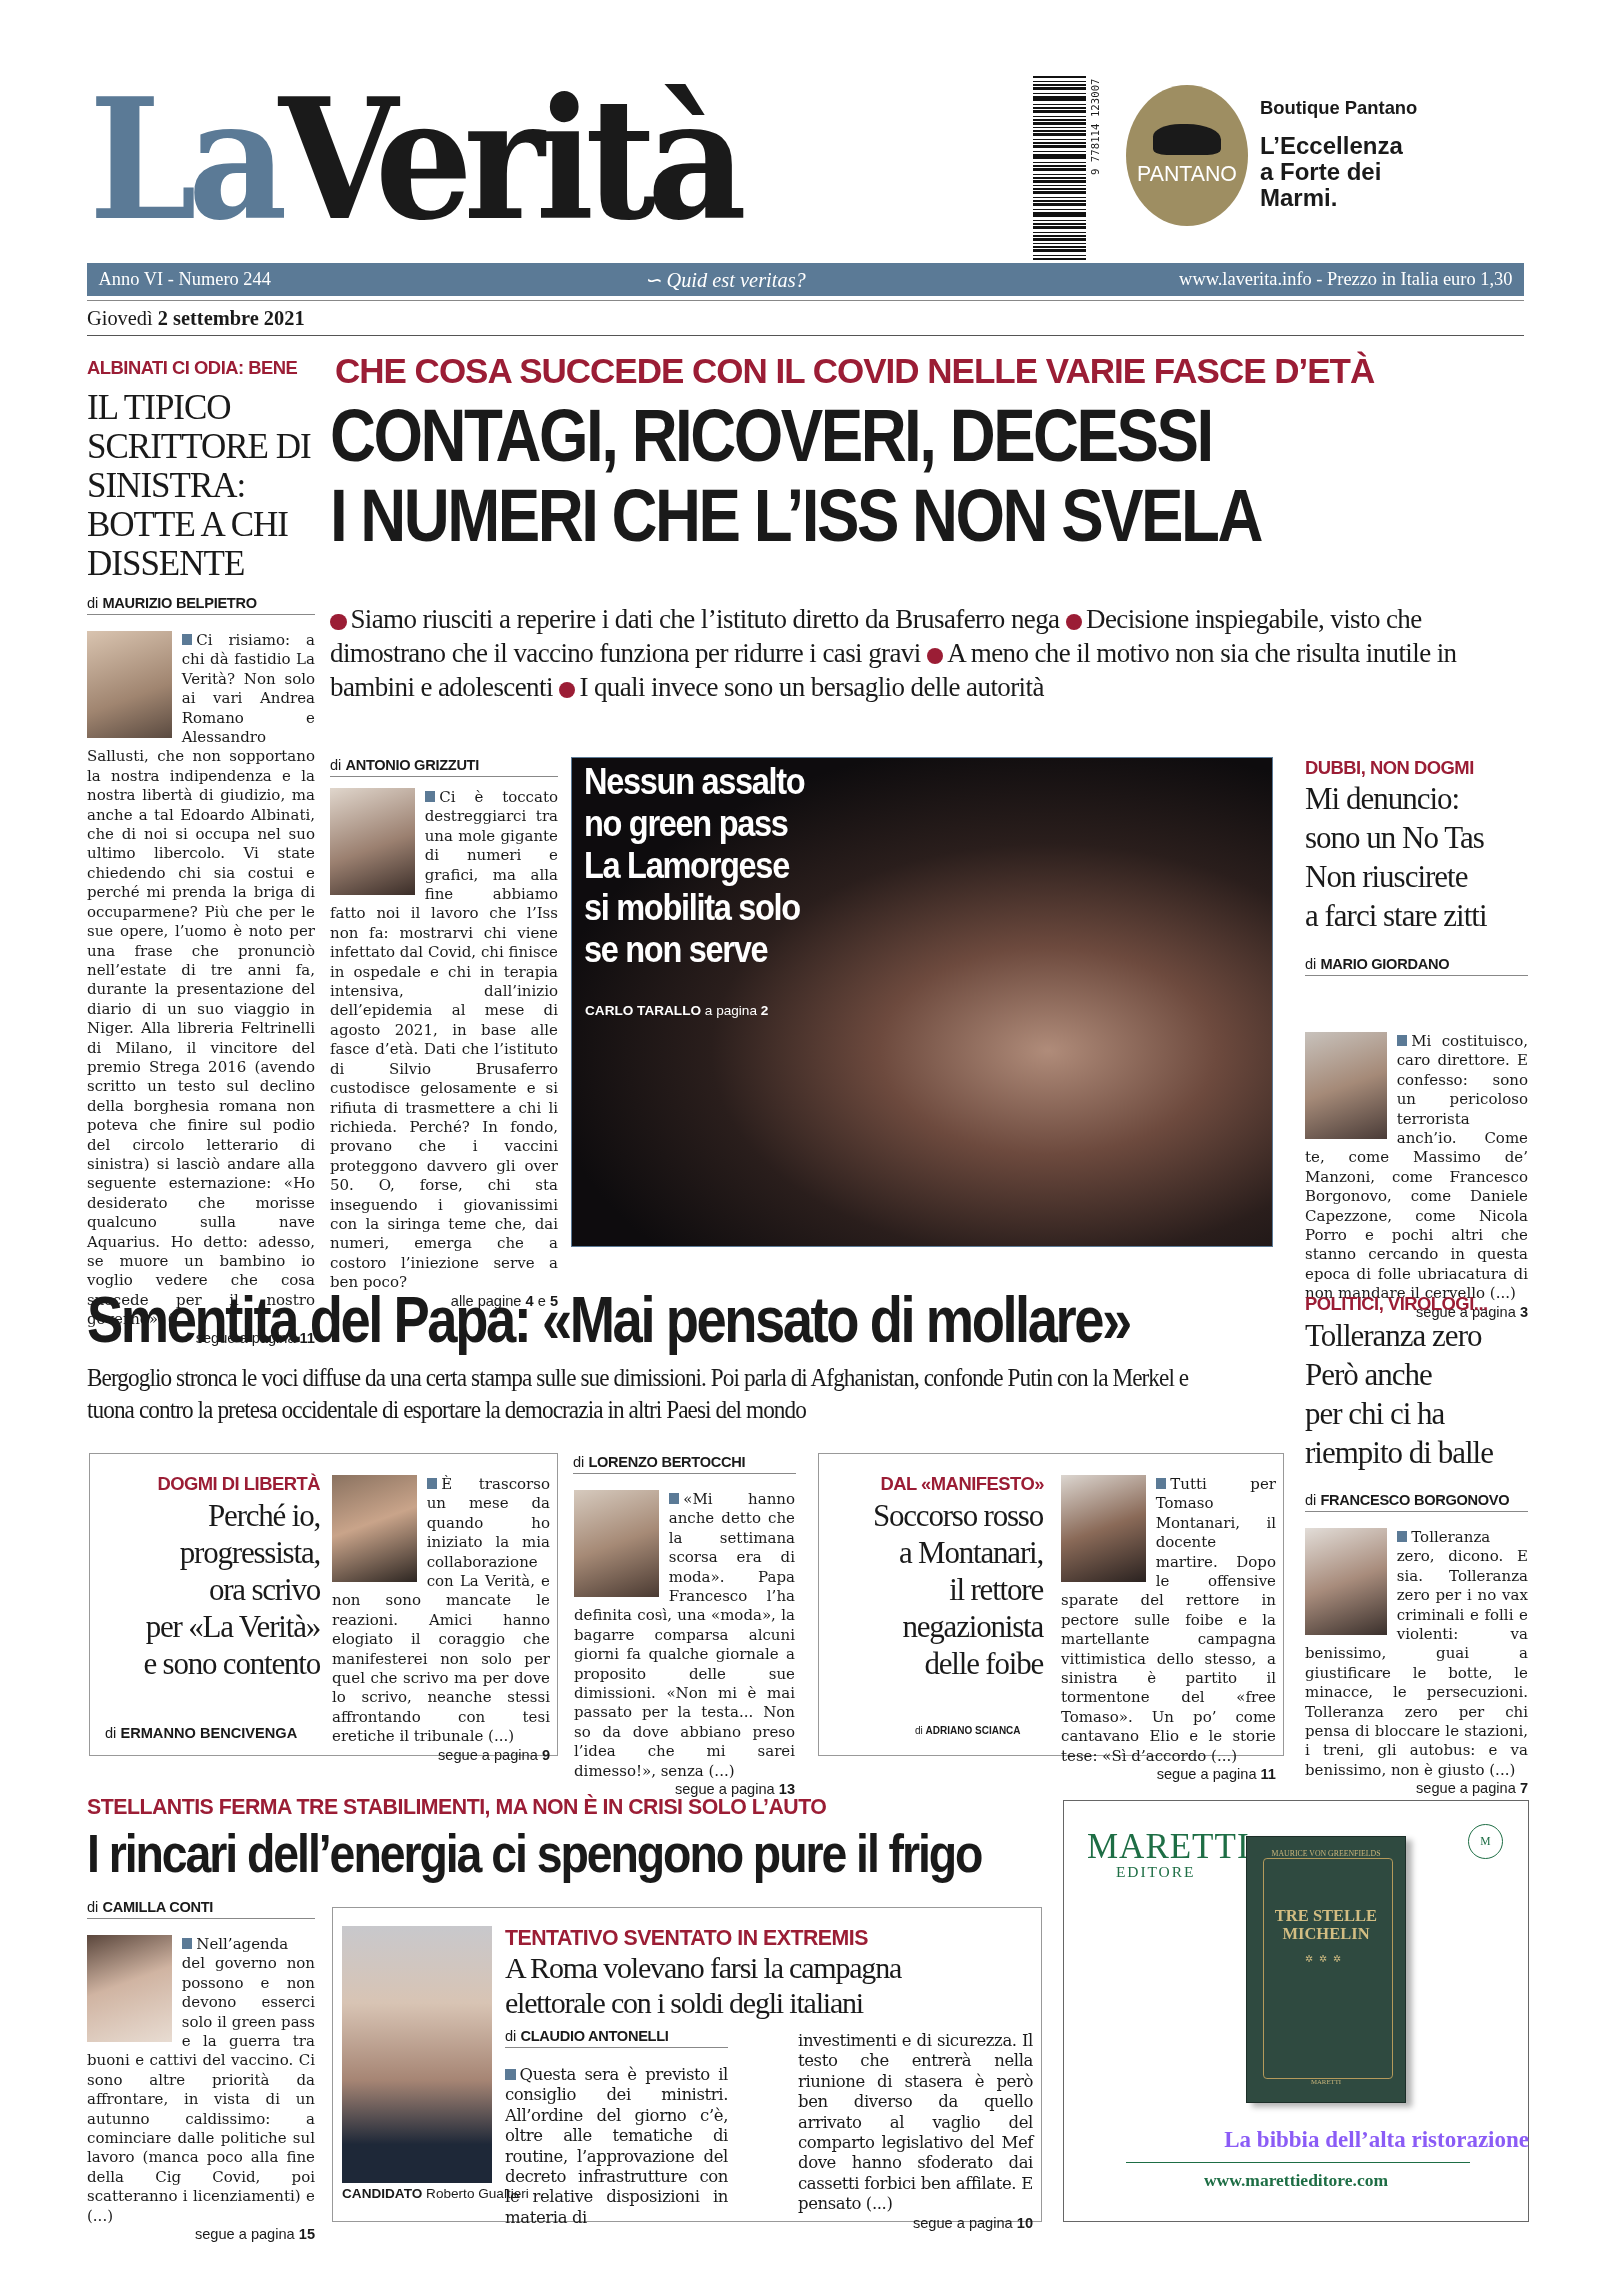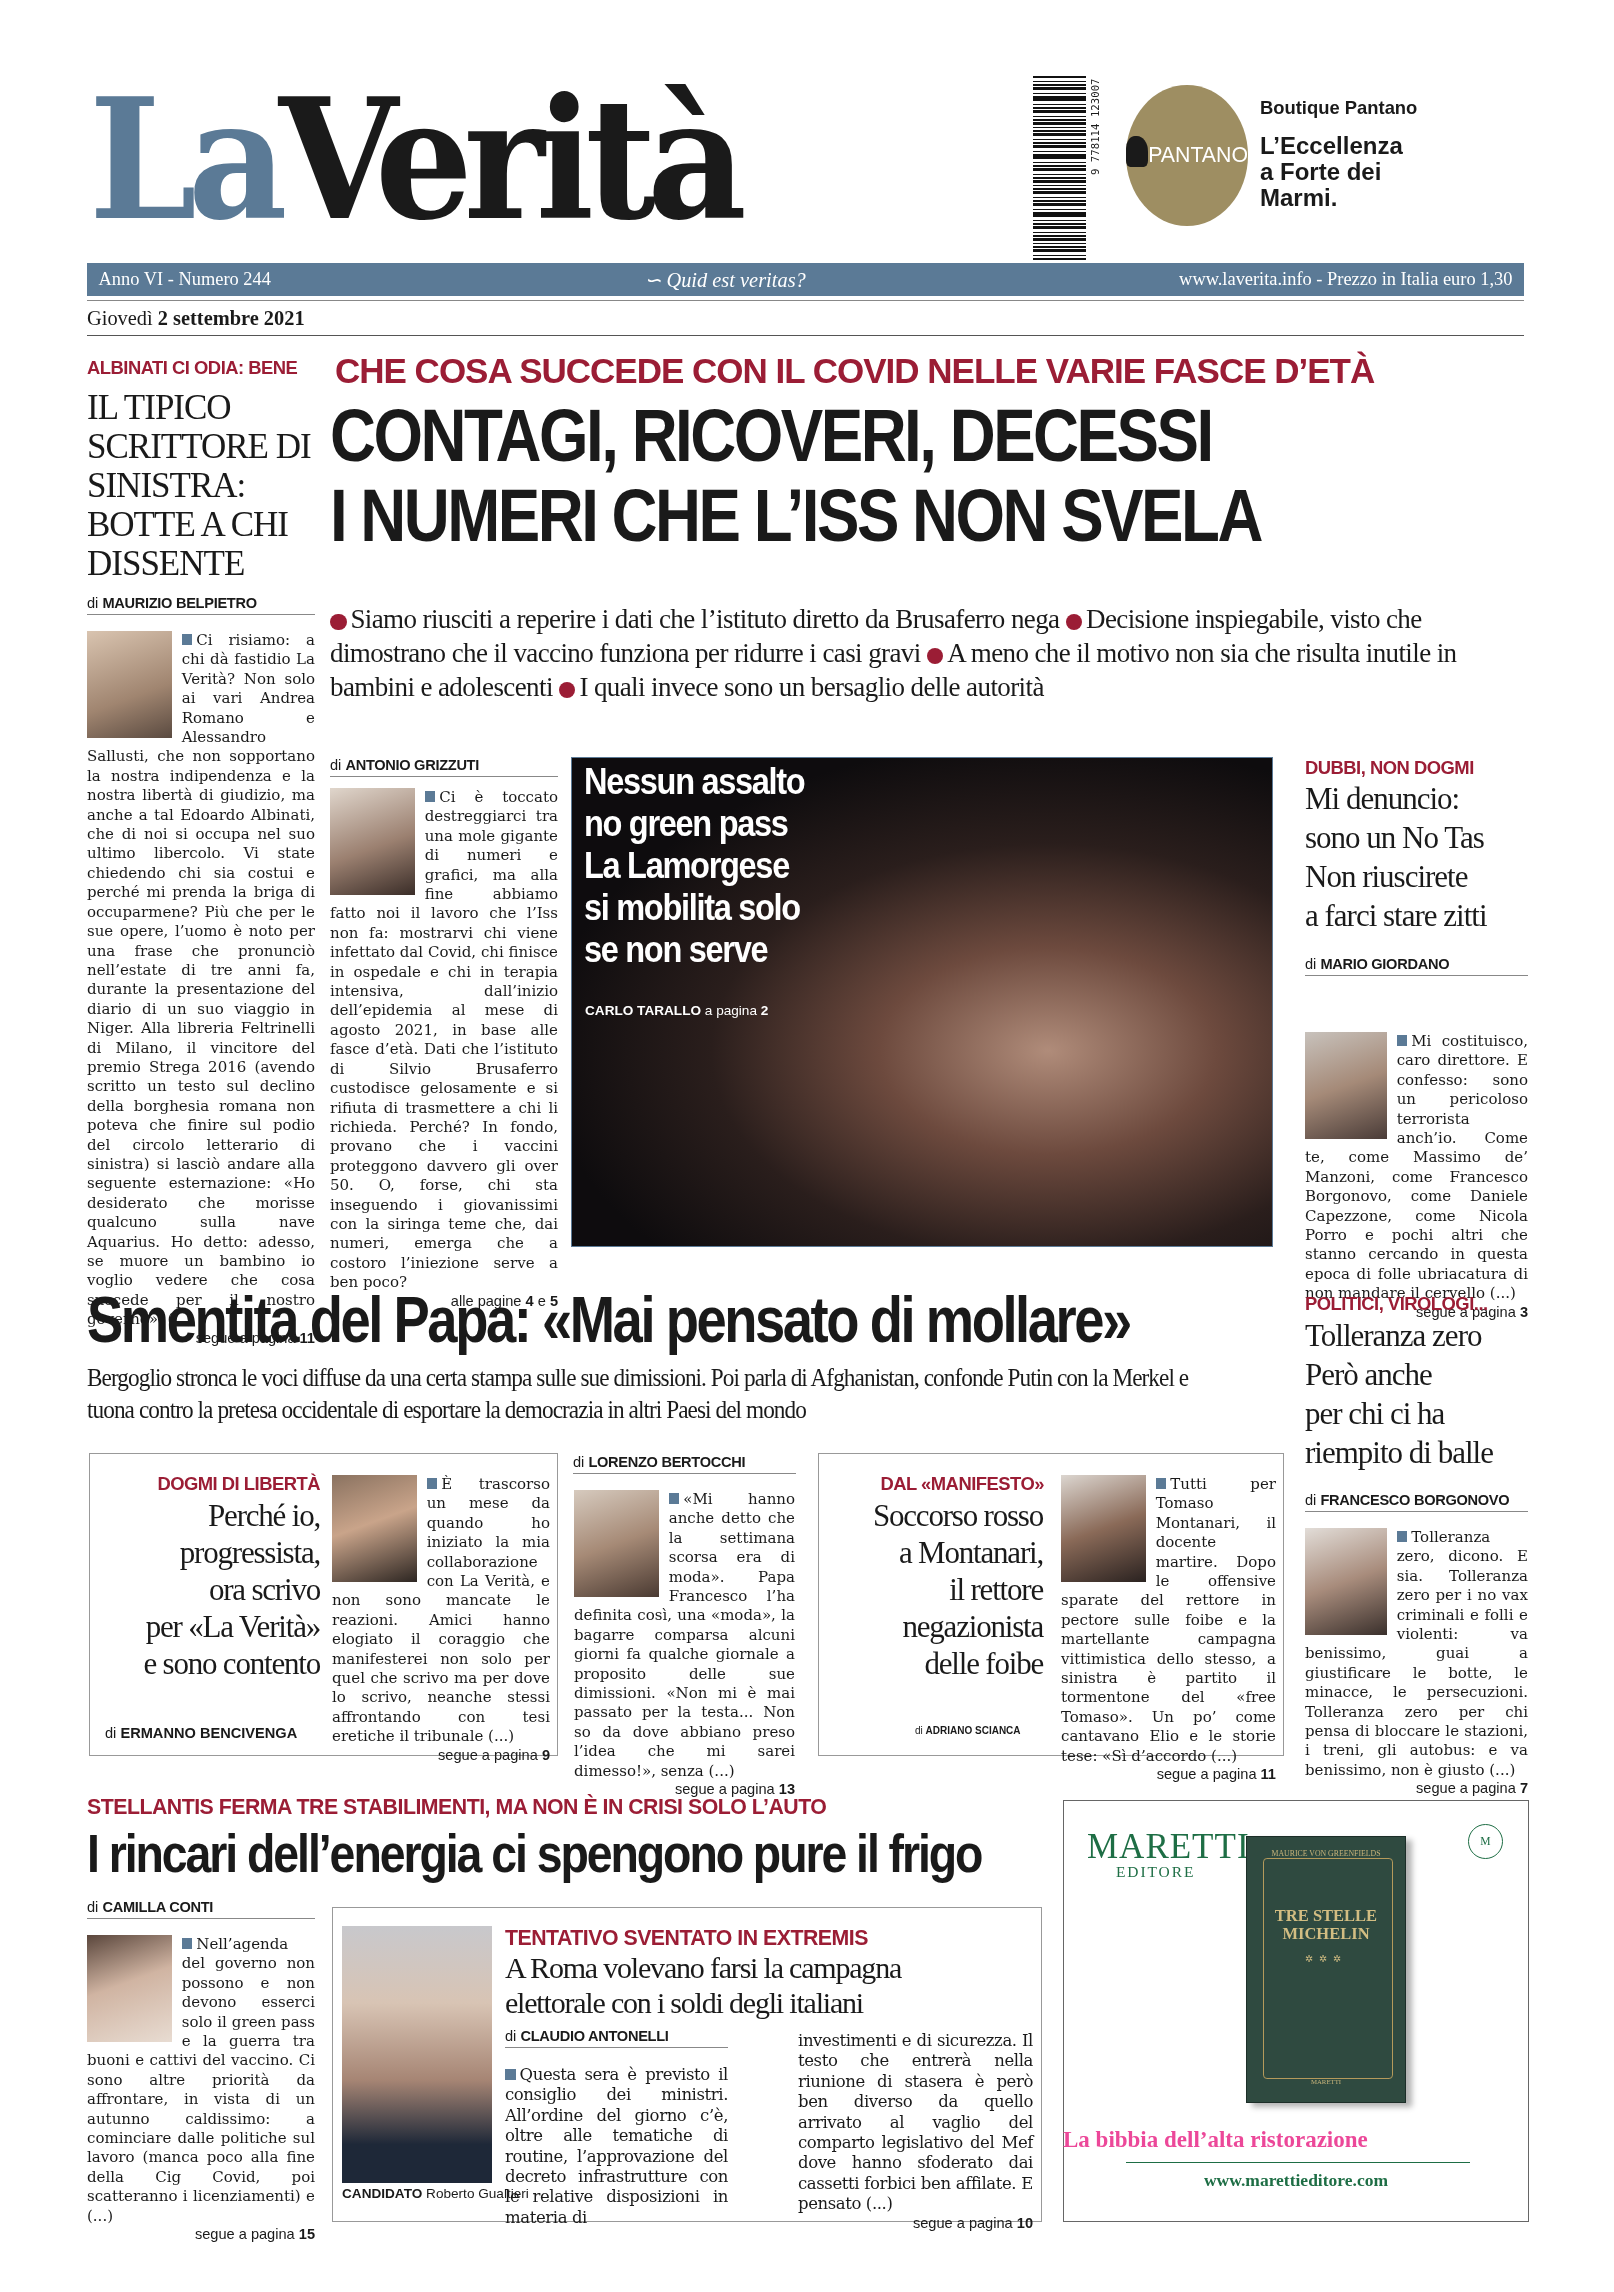--- a/index.html
+++ b/index.html
@@ -8,21 +8,21 @@
 .abs{position:absolute}
 .serif{font-family:"Liberation Serif","DejaVu Serif",serif}
 .sans{font-family:"Liberation Sans","DejaVu Sans",sans-serif}
 
 
 .logo{left:89px;top:76px;font-family:"DejaVu Serif",serif;font-weight:bold;font-size:167px;letter-spacing:-9.7px;line-height:1;transform:scaleX(0.92);transform-origin:left top;white-space:nowrap}
 .logo .la{color:#5b7a96}
 .logo .ver{color:#1a1a1a}
 .barcode{left:1033px;top:76px;width:53px;height:184px;background:repeating-linear-gradient(0deg,#111 0 1.9px,#fff 1.9px 3.9px,#111 3.9px 4.9px,#fff 4.9px 7.8px,#111 7.8px 10.7px,#fff 10.7px 11.6px)}
 .barcode-num{left:1089px;top:78px;font-size:10.7px;writing-mode:vertical-rl;transform:rotate(180deg);font-family:"DejaVu Sans Mono",monospace;height:184px;text-align:right}
-.ad-circle{left:1126px;top:85px;width:122px;height:141px;border-radius:50%;background:#9e8e62;display:flex;flex-direction:row;align-items:center;justify-content:center}
+.ad-circle{left:1126px;top:85px;width:122px;height:141px;border-radius:50%;background:#9e8e62;display:flex;flex-direction:column;align-items:center;justify-content:center}
 .ad-circle .bull{width:68px;height:31px;background:#1a1a1a;border-radius:40% 50% 20% 20%;margin-bottom:7.8px}
 .ad-circle .pn{color:#fff;font-family:"Liberation Sans",sans-serif;font-size:21.3px}
 .ad-text{left:1260px;top:97px;font-family:"Liberation Sans",sans-serif;font-weight:bold}
 .ad-text .t1{font-size:18.4px;margin-bottom:13.6px}
 .ad-text .t2{font-size:24px;line-height:1.1}
 
 .bar{left:87px;top:263px;width:1437px;height:33px;background:#5b7a96;color:#fff;font-family:"Liberation Serif",serif;font-size:18.4px;display:flex;align-items:center;justify-content:space-between;padding:0 11.6px}
 .bar .motto{font-style:italic;font-size:20.4px}
 .rule1{left:87px;top:300px;width:1437px;border-top:1px solid #888}
 .tagline{left:87px;top:307px;width:1437px;display:flex;justify-content:space-between;font-family:"Liberation Sans",sans-serif;font-size:20.4px;transform-origin:left}
@@ -71,21 +71,21 @@
 .maretti{left:1063px;top:1800px;width:466px;height:422px;border:1.5px solid #666}
 .mar-logo{left:1087px;top:1827px;color:#1e6e45;font-family:"Liberation Serif",serif;font-size:35px;letter-spacing:1px}
 .mar-ed{left:1116px;top:1863px;color:#1e6e45;font-family:"Liberation Serif",serif;font-size:15.5px;letter-spacing:1.9px}
 .mar-icon{left:1468px;top:1824px;width:35px;height:35px;border:1.5px solid #1e6e45;border-radius:50%;color:#1e6e45;font-size:11.6px;display:flex;align-items:center;justify-content:center;font-family:"Liberation Serif",serif}
 .book{left:1246px;top:1836px;width:160px;height:267px;background:#2f4a40;border:1px solid #1c2e28;box-shadow:5.8px 3.9px 5.8px rgba(0,0,0,0.3)}
 .book-frame{position:absolute;left:15.5px;top:21.3px;right:11.6px;bottom:23px;border:1px solid #b49a5b;border-radius:3.9px}
 .book-author{position:absolute;top:11.6px;left:0;right:0;text-align:center;color:#c8b47a;font-size:7.8px;font-family:"Liberation Serif",serif}
 .book-title{position:absolute;top:70px;left:0;right:0;text-align:center;color:#d2bd82;font-family:"Liberation Serif",serif;font-weight:bold;font-size:16.5px;line-height:18.4px}
 .book-stars{position:absolute;top:116px;left:0;right:0;text-align:center;color:#d2bd82;font-size:9.7px;letter-spacing:5.8px}
 .book-pub{position:absolute;bottom:17.5px;left:0;right:0;text-align:center;color:#c8b47a;font-size:6.8px;font-family:"Liberation Serif",serif}
-.mar-tag{left:1063px;width:466px;top:2127px;text-align:left;color:#ec4899;font-family:"Liberation Serif",serif;font-weight:bold;font-size:23px}
+.mar-tag{left:1063px;width:466px;top:2127px;text-align:right;color:#8b5cf6;font-family:"Liberation Serif",serif;font-weight:bold;font-size:23px}
 .mar-rule{left:1126px;top:2162px;width:344px;border-top:1.9px solid #1e6e45}
 .mar-url{left:1063px;width:466px;top:2170px;text-align:center;color:#1e6e45;font-family:"Liberation Serif",serif;font-weight:bold;font-size:17.5px}
 </style>
 </head>
 <body>
 
 <div class="abs logo"><span class="la">La</span><span class="ver">Verità</span></div>
 <div class="abs barcode"></div>
 <div class="abs barcode-num">9 778114 123007</div>
 

